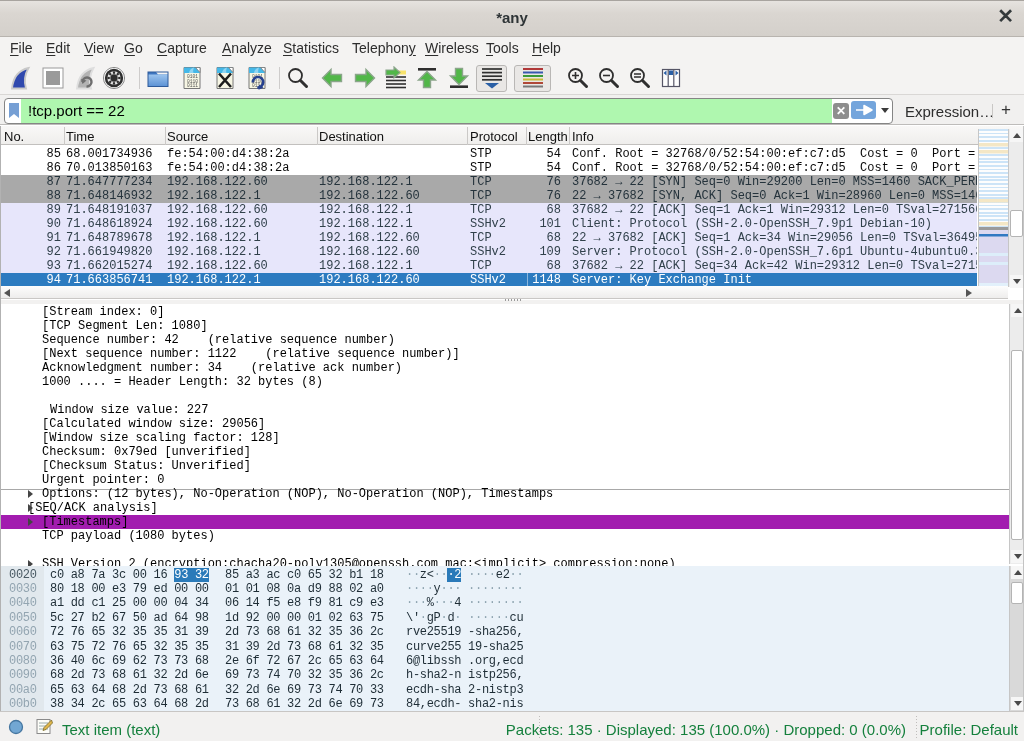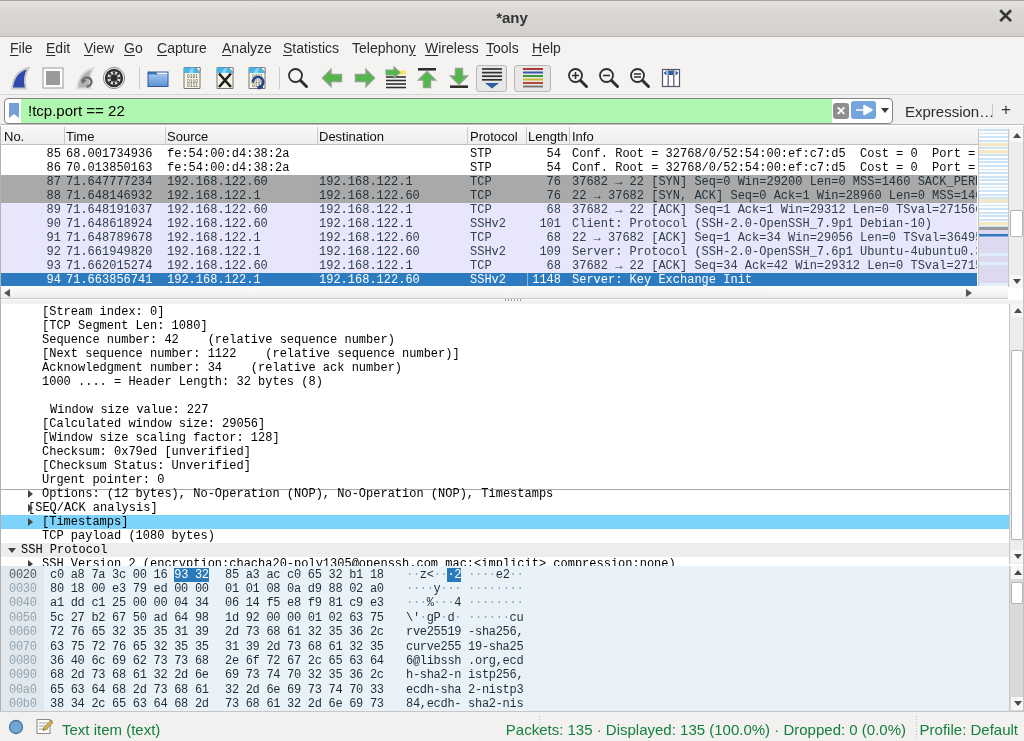--- a/index.html
+++ b/index.html
@@ -72,21 +72,21 @@
   background-repeat:no-repeat,no-repeat,no-repeat,no-repeat,no-repeat,no-repeat,no-repeat,no-repeat,no-repeat,no-repeat,repeat; }
 
 .vsb { background:#ececec; border-left:1px solid #c6c6c6; }
 .sbup, .sbdn { position:absolute; left:1px; width:14px; height:13px; background:#f6f6f6; }
 .sbup:after { content:""; position:absolute; left:3px; top:4px; border-left:4px solid transparent; border-right:4px solid transparent; border-bottom:5px solid #4a4a4a; }
 .sbdn:after { content:""; position:absolute; left:3px; top:4px; border-left:4px solid transparent; border-right:4px solid transparent; border-top:5px solid #4a4a4a; }
 .thumb { background:#fff; border:1px solid #b4b4b4; border-radius:2px; }
 .harr { position:absolute; top:3px; width:0; height:0; border-style:solid; }
 
 #phsb { left:0; top:161px; width:1008px; height:13px; background:linear-gradient(#fdfdfd,#eeedec); border-bottom:1px solid #c9c7c5;}
-.dsel { background:#7dd3fc; color:#fff; width:1009px; }
+.dsel { background:#a21caf; color:#fff; width:1009px; }
 .dgray { background:#ededed; }
 
 
 .split { left:0; width:1024px; background:#d8d6d4; }
 
 
 #detail { left:0; top:304px; width:1024px; height:186px; background:#fff; border-bottom:1px solid #a8a8a8; }
 .drow { position:absolute; left:0; width:1009px; height:14px; font-size:12px; line-height:14px; color:#000; white-space:pre; }
 .arr { position:absolute; width:0; height:0; }
 .arr.r { border-top:4px solid transparent; border-bottom:4px solid transparent; border-left:5px solid #444; }
@@ -341,21 +341,20 @@
   <div class="drow mono" style="top:99px; padding-left:50px">Window size value: 227</div>
   <div class="drow mono" style="top:113px; padding-left:42px">[Calculated window size: 29056]</div>
   <div class="drow mono" style="top:127px; padding-left:42px">[Window size scaling factor: 128]</div>
   <div class="drow mono" style="top:141px; padding-left:42px">Checksum: 0x79ed [unverified]</div>
   <div class="drow mono" style="top:155px; padding-left:42px">[Checksum Status: Unverified]</div>
   <div class="drow mono" style="top:169px; padding-left:42px">Urgent pointer: 0</div>
   <div class="drow mono" style="top:183px; padding-left:42px"><i class="arr r" style="left:28px; top:3px"></i>Options: (12 bytes), No-Operation (NOP), No-Operation (NOP), Timestamps</div>
   <div class="drow mono" style="top:197px; padding-left:28px"><i class="arr r" style="left:28px; top:3px"></i>[SEQ/ACK analysis]</div>
   <div class="drow mono dsel" style="top:211px; padding-left:42px"><i class="arr r" style="left:28px; top:3px"></i>[Timestamps]</div>
   <div class="drow mono" style="top:225px; padding-left:42px">TCP payload (1080 bytes)</div>
-  <div class="drow mono dgray" style="top:239px; padding-left:21px"><i class="arr d" style="left:8px; top:5px"></i>SSH Protocol</div>
   <div class="drow mono" style="top:253px; padding-left:42px"><i class="arr r" style="left:28px; top:3px"></i>SSH Version 2 (encryption:chacha20-poly1305@openssh.com mac:&lt;implicit&gt; compression:none)</div>
   <div class="abs vsb" style="left:1009px; top:0px; width:15px; height:260px">
     <div class="sbup"></div>
     <div class="abs thumb" style="left:1px; top:46px; width:12px; height:190px"></div>
     <div class="sbdn" style="top:246px"></div>
   </div>
 </div>
 
 <div class="abs" id="hexpane">
   <div class="abs" id="hexoff"></div>

